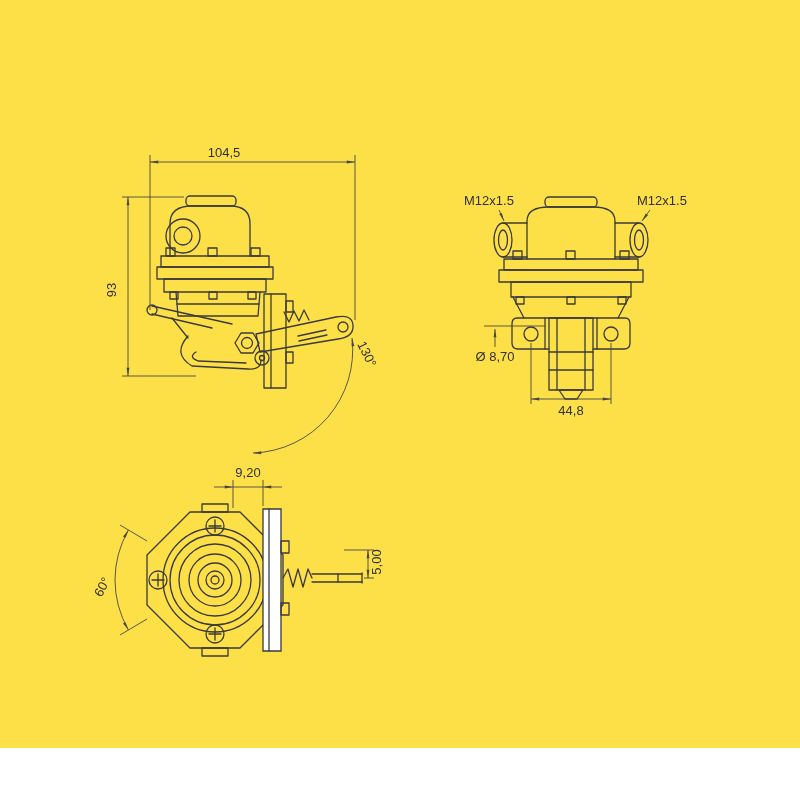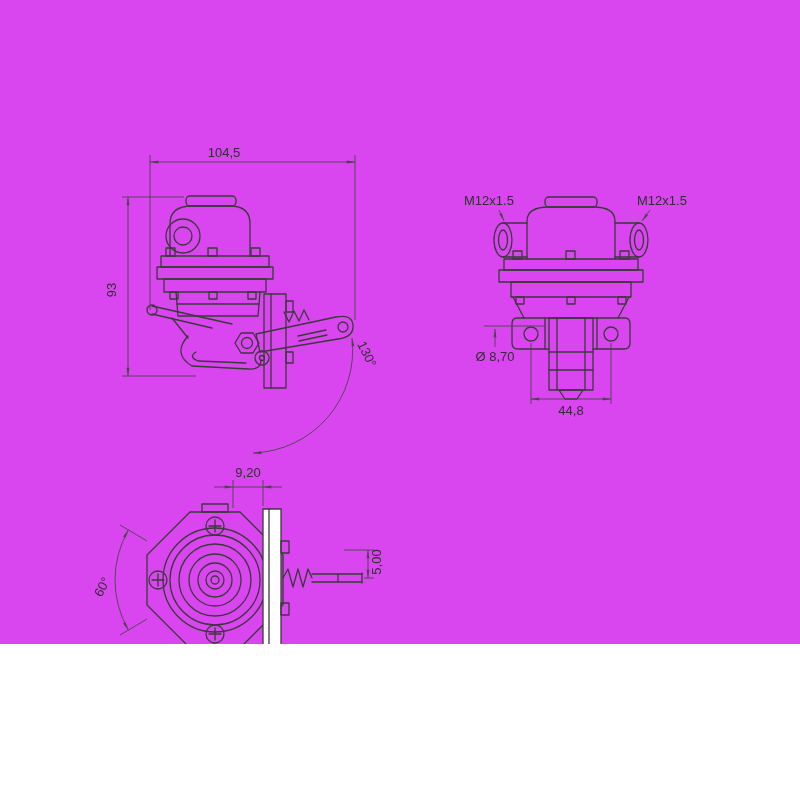--- a/index.html
+++ b/index.html
@@ -1,20 +1,20 @@
 <!DOCTYPE html>
 <html><head>
 <meta charset="utf-8">
 <style>
   html, body { margin: 0; padding: 0; background: #ffffff; }
   .canvas {
     position: relative;
     width: 800px;
-    height: 644px;
-    background: #d946ef;
+    height: 748px;
+    background: #fde047;
     font-family: "Liberation Sans", sans-serif;
   }
   svg { display: block; }
   .p   { fill: none; stroke: #3a3a3a; stroke-width: 1.3; stroke-linecap: round; stroke-linejoin: round; }
   .pf  { fill: #ffffff; stroke: #3a3a3a; stroke-width: 1.3; }
   .d   { fill: none; stroke: #474747; stroke-width: 0.9; }
   .lbl { fill: #303030; font-size: 13px; font-family: "Liberation Sans", sans-serif; }
 </style>
 </head>
 <body>

